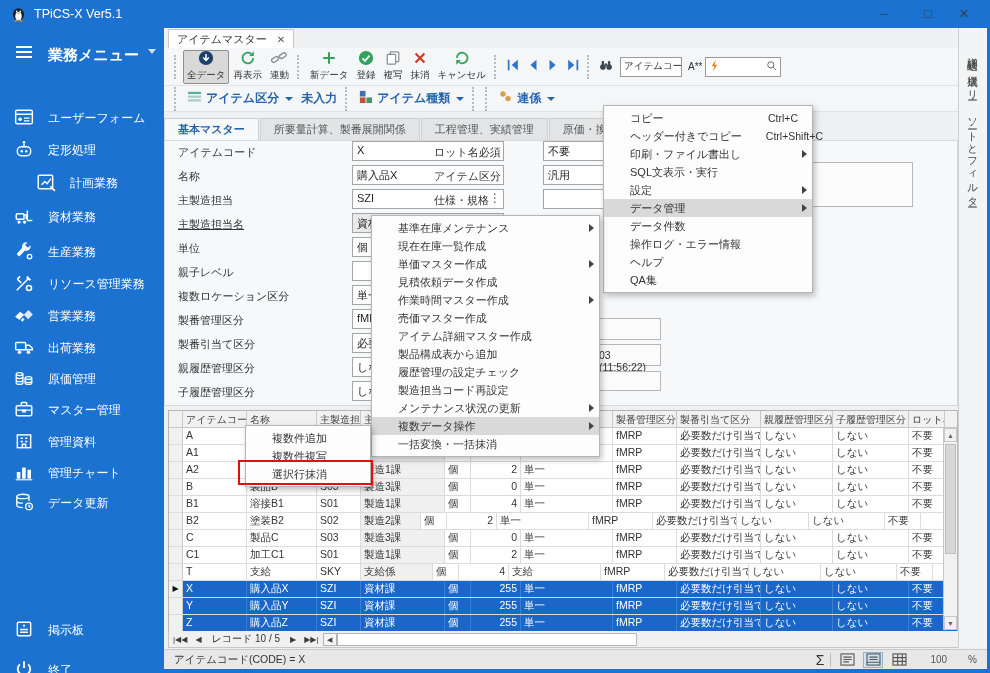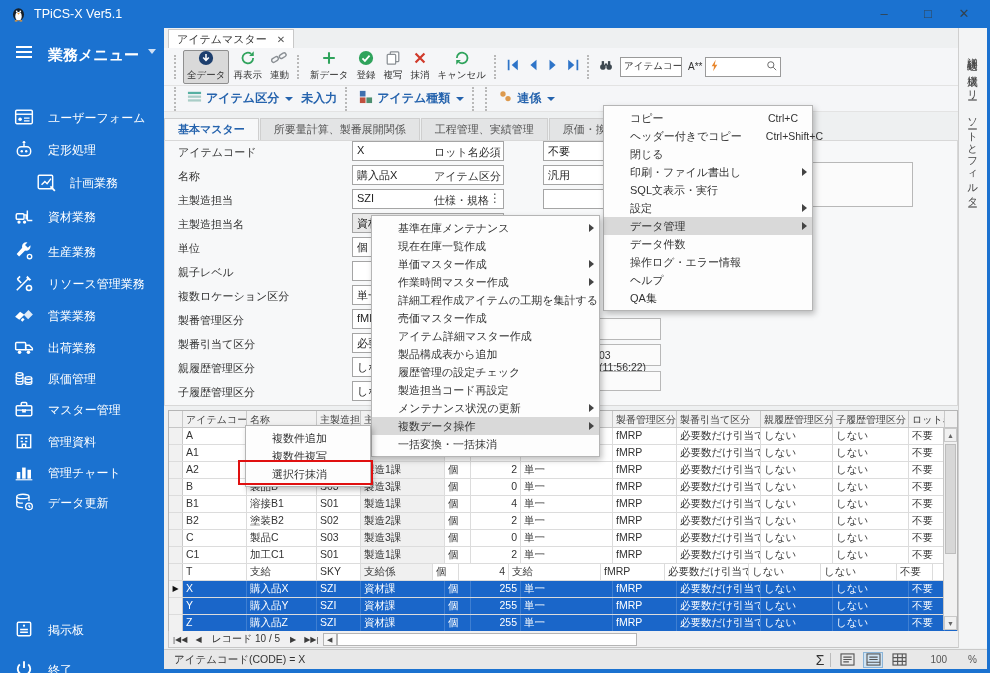--- a/index.html
+++ b/index.html
@@ -448,21 +448,21 @@
     </div>
 
   <div class="formpanel"></div>
   <div id="form-rows">
       <span class="frow-lbl" style="left: 178px; top: 145px;">アイテムコード</span>
       <div class="ffield" style="left: 352px; top: 141px; width: 152px;"><span>X</span></div>
       <span class="frow-lbl" style="left: 178px; top: 169px;">名称</span>
       <div class="ffield" style="left: 352px; top: 165px; width: 152px;"><span>購入品X</span></div>
       <span class="frow-lbl" style="left: 178px; top: 193px;">主製造担当</span>
       <div class="ffield" style="left: 352px; top: 189px; width: 152px;"><span>SZI</span><span class="kebab">⋮</span></div>
-      <span class="frow-lbl" style="left: 178px; top: 217px;">主製造担当名</span>
+      <span class="frow-lbl" style="left: 178px; top: 217px; text-decoration: underline;">主製造担当名</span>
       <div class="ffield ro" style="left: 352px; top: 213px; width: 152px;"><span>資材課</span></div>
       <span class="frow-lbl" style="left: 178px; top: 241px;">単位</span>
       <div class="ffield" style="left: 352px; top: 237px; width: 152px;"><span>個</span></div>
       <span class="frow-lbl" style="left: 178px; top: 265px;">親子レベル</span>
       <div class="ffield" style="left: 352px; top: 261px; width: 152px;"><span></span></div>
       <span class="frow-lbl" style="left: 178px; top: 289px;">複数ロケーション区分</span>
       <div class="ffield" style="left: 352px; top: 285px; width: 152px;"><span>単一</span></div>
       <span class="frow-lbl" style="left: 178px; top: 313px;">製番管理区分</span>
       <div class="ffield" style="left: 352px; top: 309px; width: 152px;"><span>fMRP</span></div>
       <span class="frow-lbl" style="left: 178px; top: 337px;">製番引当て区分</span>
@@ -576,21 +576,21 @@
           <span class="g-c" style="width: 84px;">必要数だけ引当て</span>
           <span class="g-c" style="width: 72px;">しない</span>
           <span class="g-c" style="width: 76px;">しない</span>
           <span class="g-c" style="width: 36px;">不要</span>
         </div>
         <div class="g-row">
           <span class="g-gut"></span>
           <span class="g-c" style="width: 64px;">B2</span>
           <span class="g-c" style="width: 70px;">塗装B2</span>
           <span class="g-c" style="width: 44px;">S02</span>
-          <span class="g-c shade" style="width: 84px;">製造2課</span>
+          <span class="g-c shade" style="width: 60px;">製造2課</span>
           <span class="g-c" style="width: 26px;">個</span>
           <span class="g-c num" style="width: 50px;">2</span>
           <span class="g-c" style="width: 92px;">単一</span>
           <span class="g-c" style="width: 64px;">fMRP</span>
           <span class="g-c" style="width: 84px;">必要数だけ引当て</span>
           <span class="g-c" style="width: 72px;">しない</span>
           <span class="g-c" style="width: 76px;">しない</span>
           <span class="g-c" style="width: 36px;">不要</span>
         </div>
         <div class="g-row">
@@ -742,23 +742,20 @@
   <div class="menu" id="ctx-menu" style="left:603px; top:105px; width:210px; padding:3px 0; z-index:11;">
       <div class="m-item">
         <span>コピー</span>
         <span class="sc">Ctrl+C</span>
       </div>
       <div class="m-item">
         <span>ヘッダー付きでコピー</span>
         <span class="sc">Ctrl+Shift+C</span>
       </div>
       <div class="m-item">
-        <span>閉じる</span>
-      </div>
-      <div class="m-item">
         <span>印刷・ファイル書出し</span>
         <span class="arr"></span>
       </div>
       <div class="m-item">
         <span>SQL文表示・実行</span>
       </div>
       <div class="m-item">
         <span>設定</span>
         <span class="arr"></span>
       </div>
@@ -786,25 +783,25 @@
         <span class="arr"></span>
       </div>
       <div class="m-item">
         <span>現在在庫一覧作成</span>
       </div>
       <div class="m-item">
         <span>単価マスター作成</span>
         <span class="arr"></span>
       </div>
       <div class="m-item">
+        <span>見積依頼データ作成</span>
+      </div>
+      <div class="m-item">
         <span>作業時間マスター作成</span>
         <span class="arr"></span>
-      </div>
-      <div class="m-item">
-        <span>詳細工程作成アイテムの工期を集計する</span>
       </div>
       <div class="m-item">
         <span>売価マスター作成</span>
       </div>
       <div class="m-item">
         <span>アイテム詳細マスター作成</span>
       </div>
       <div class="m-item">
         <span>製品構成表から追加</span>
       </div>

